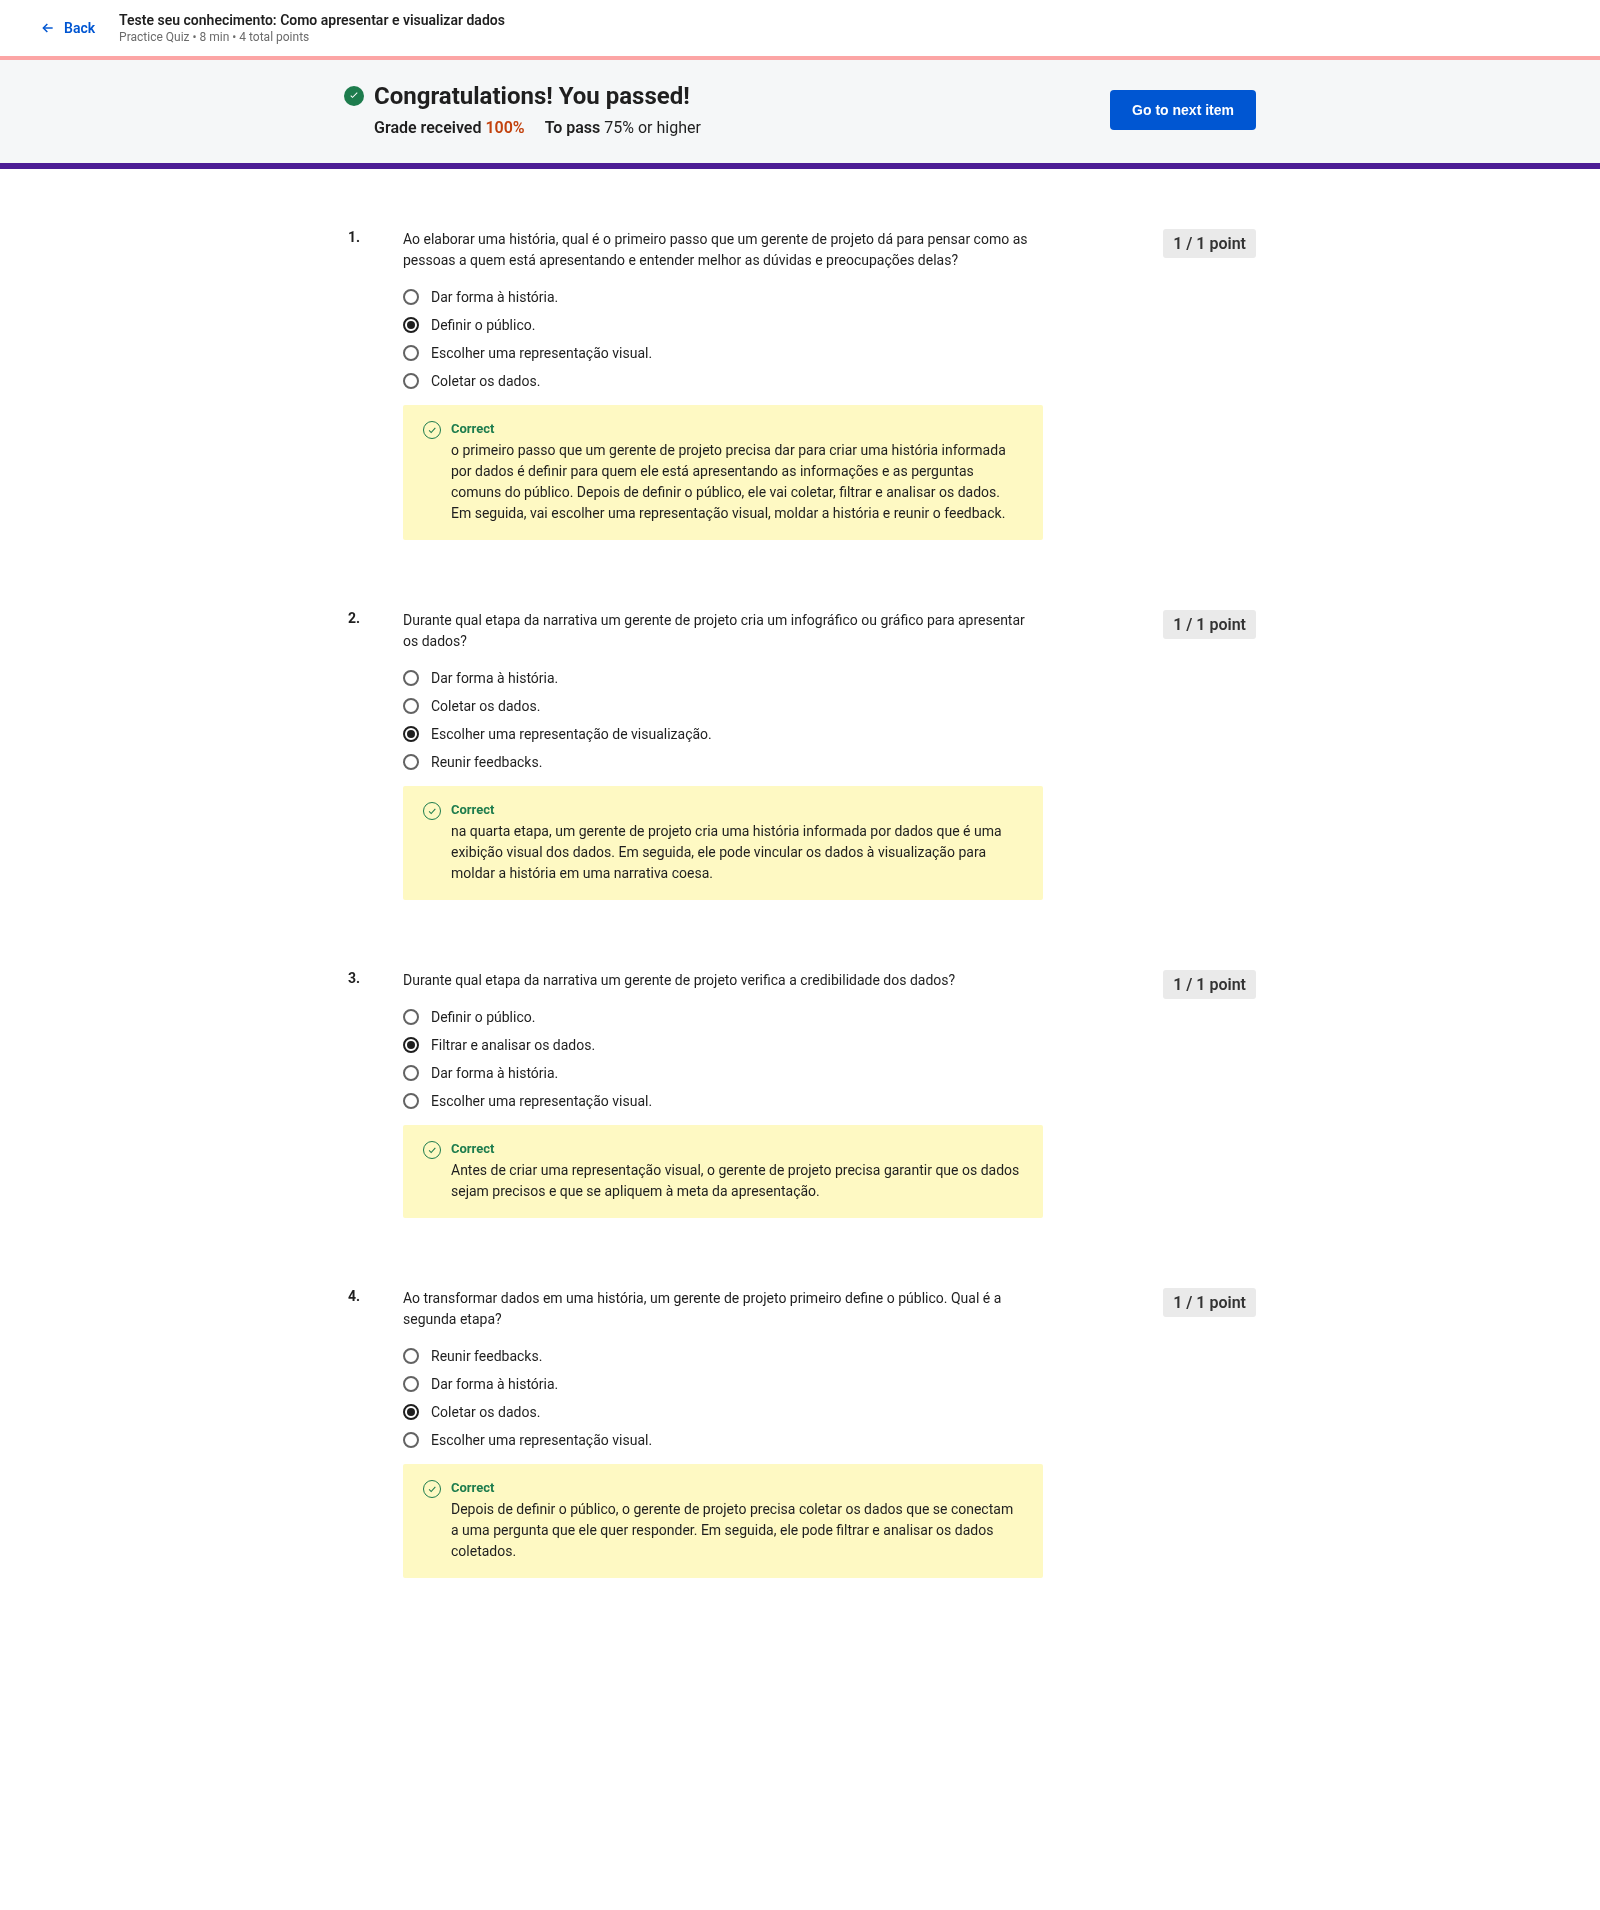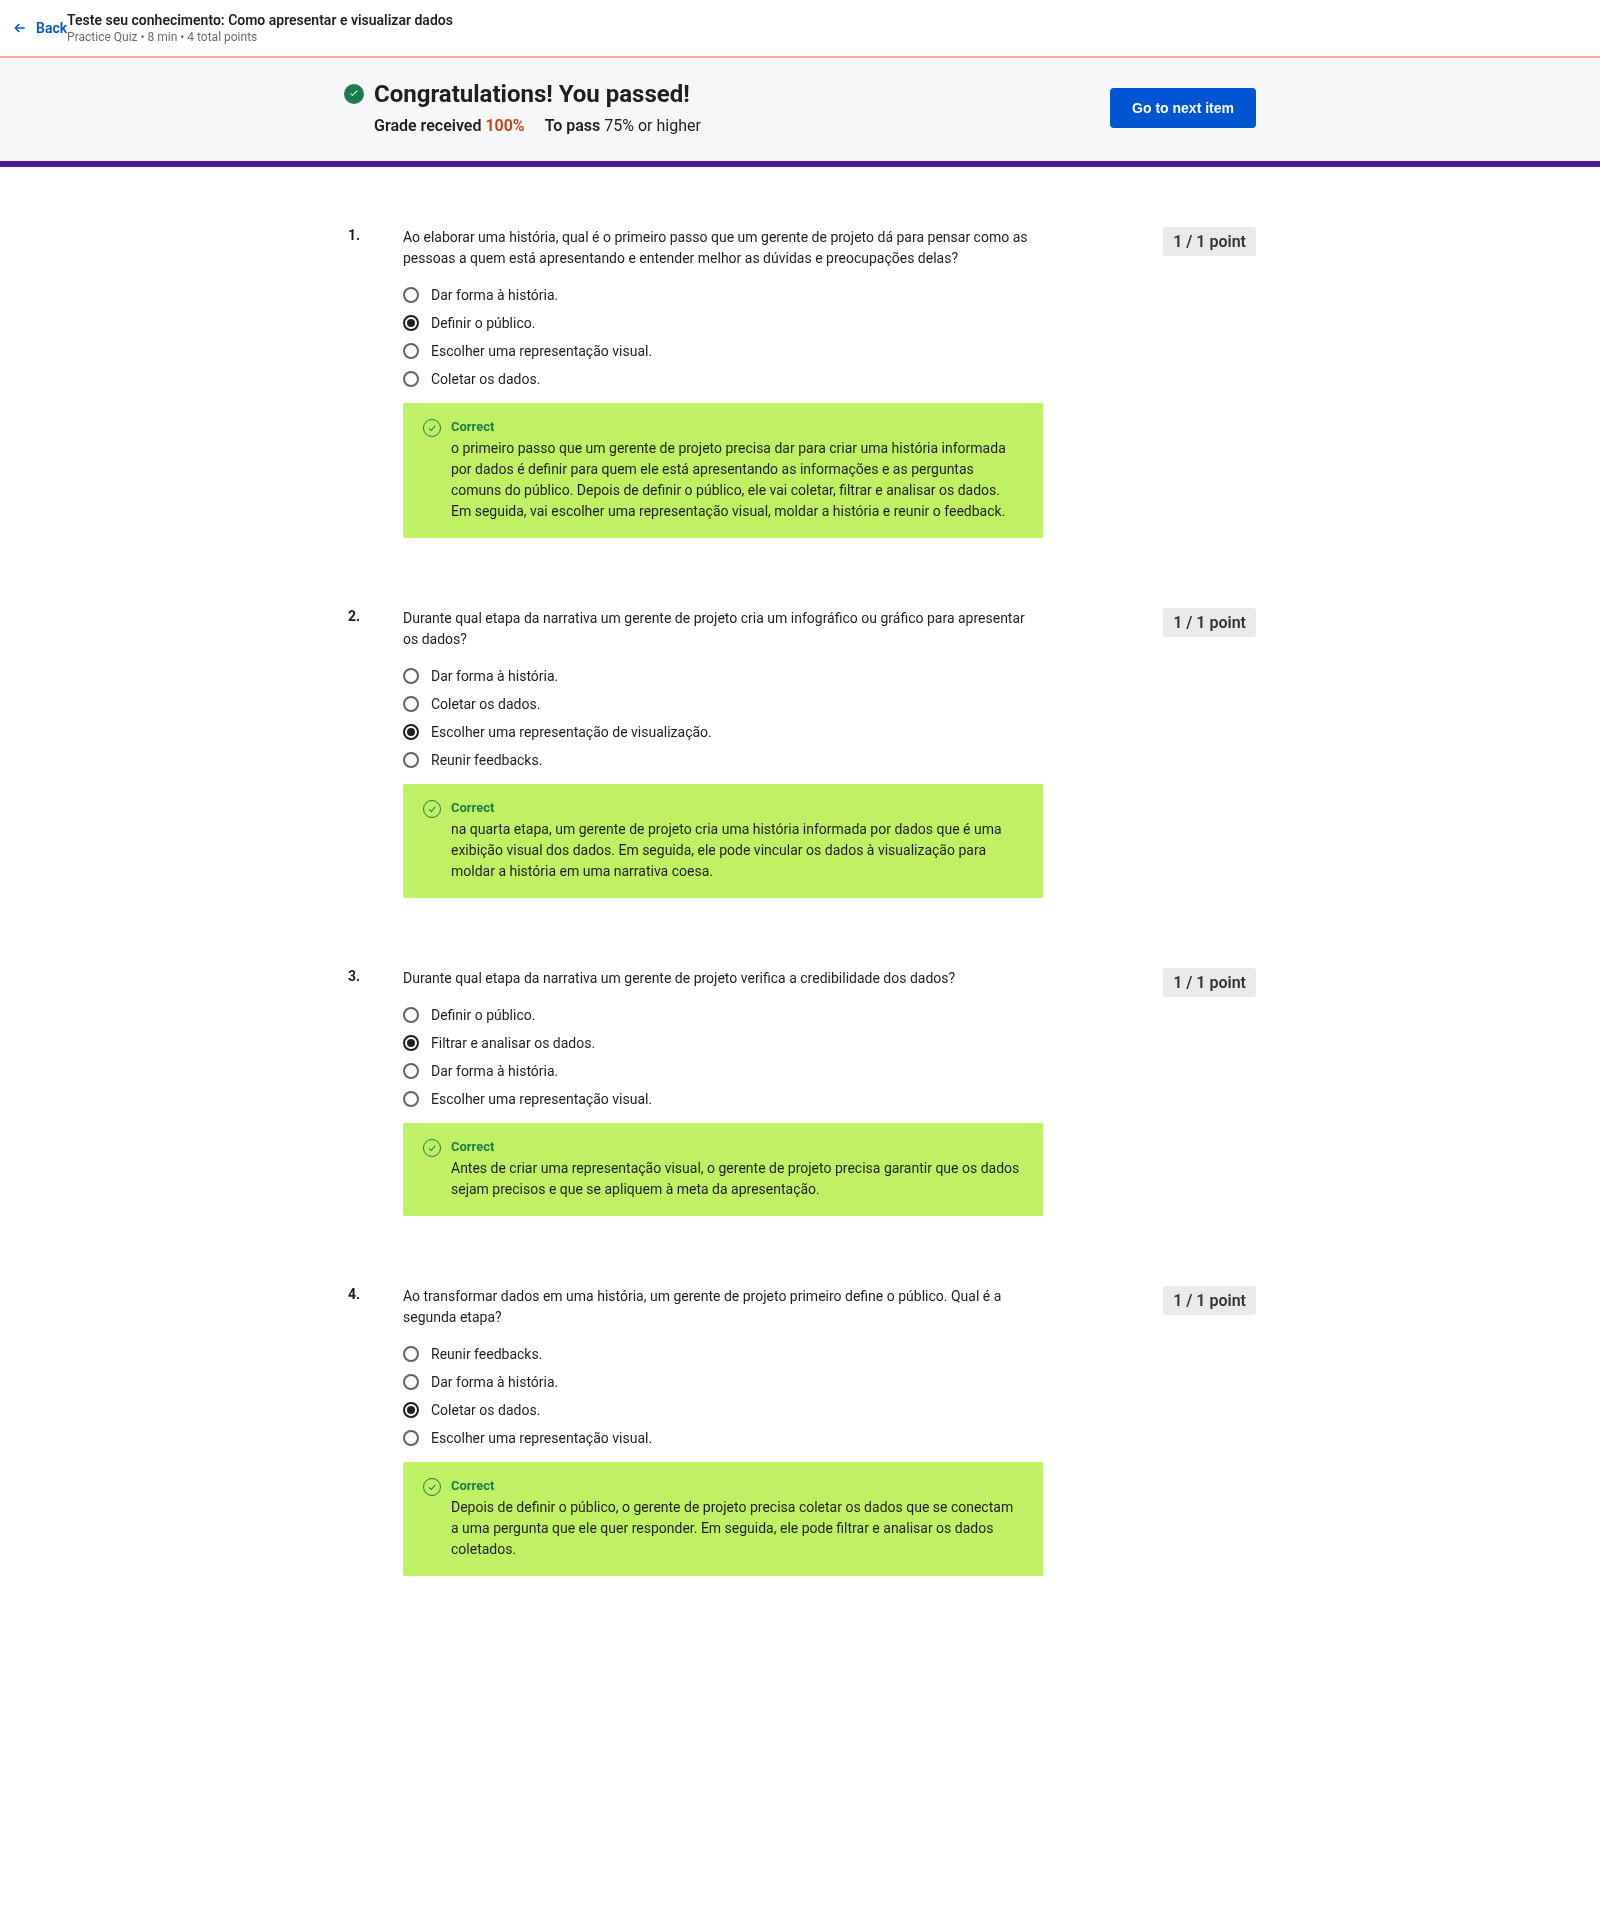--- a/index.html
+++ b/index.html
@@ -5,22 +5,23 @@
   * { box-sizing: border-box; margin: 0; padding: 0; }
   body {
     font-family: -apple-system, BlinkMacSystemFont, "Segoe UI", Roboto, "Helvetica Neue", Arial, sans-serif;
     font-size: 14px;
     color: #1f1f1f;
     background: #fff;
   }
   .top-bar {
     display: flex;
     align-items: center;
-    padding: 12px 12px;
-    border-bottom: 2px solid #fca5a5;
+    padding: 12px 40px;
+    border-bottom: 4px solid #fca5a5;
+    gap: 24px;
   }
   .back-link {
     display: flex;
     align-items: center;
     gap: 8px;
     color: #0056d2;
     font-weight: 600;
     cursor: pointer;
     font-size: 14px;
   }
@@ -89,21 +90,21 @@
     border: 2px solid #636363; flex-shrink: 0;
     display: flex; align-items: center; justify-content: center;
   }
   .radio.selected { border-color: #1f1f1f; }
   .radio.selected::after {
     content: ""; width: 8px; height: 8px; border-radius: 50%;
     background: #1f1f1f;
   }
   .option-label { font-size: 14px; }
   .feedback {
-    background: #bef264;
+    background: #fef9c3;
     border-radius: 2px;
     padding: 16px 20px;
     margin-top: 16px;
     display: flex;
     gap: 10px;
   }
   .feedback-icon {
     width: 18px; height: 18px; border-radius: 50%;
     border: 1.5px solid #1d7c4d; flex-shrink: 0;
     display: flex; align-items: center; justify-content: center;

